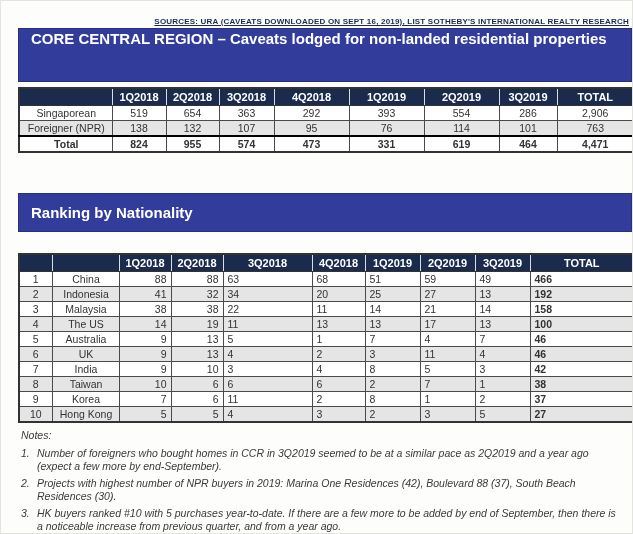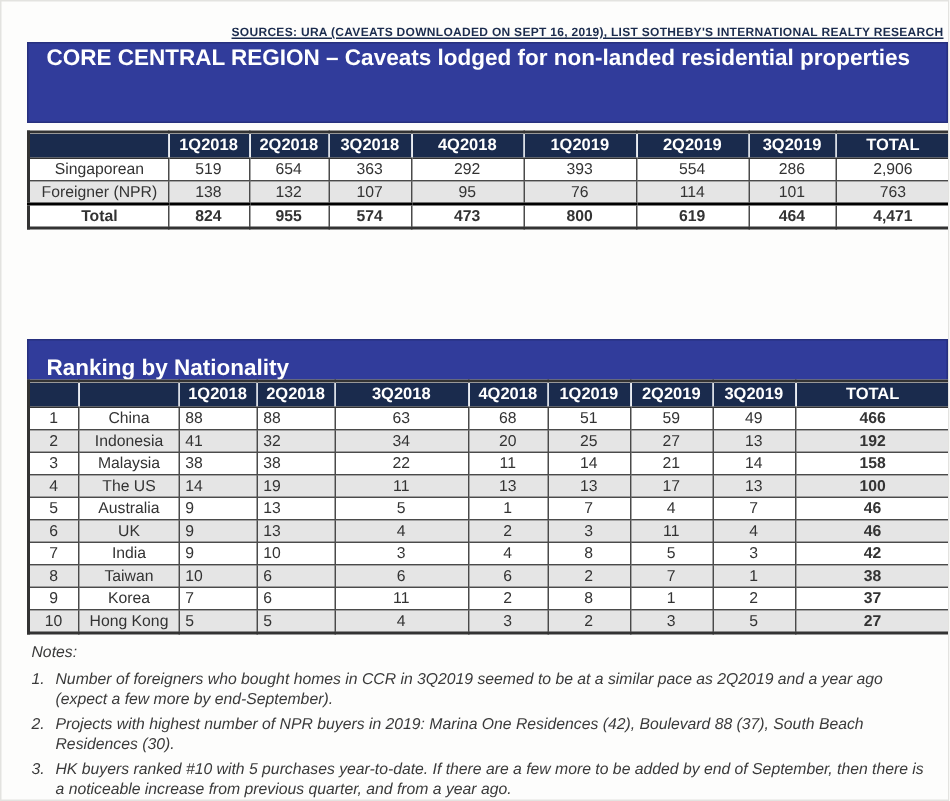--- a/index.html
+++ b/index.html
@@ -11,21 +11,21 @@
   .sources {
     position:absolute; top:16px; right:3px; font-size:8px; font-weight:bold;
     color:var(--header-navy,#2c3a55); letter-spacing:.2px; white-space:nowrap;text-decoration:underline;
   }
   .banner {
     position:absolute; left:17px; width:614px; box-sizing:border-box;
     background:var(--banner-blue,#313c9b); color:#fff; font-weight:bold;
     padding:0 12px; border:1px solid #27307e;
   }
   .banner-1 { top:27px; height:54px; font-size:15px; line-height:19px; }
-  .banner-2 { top:225px; height:39px; font-size:15px; display:flex; align-items:center; }
+  .banner-2 { top:192px; height:39px; font-size:15px; display:flex; align-items:center; }
 
   table {
     position:absolute; left:17px; border-collapse:collapse; table-layout:fixed;
     font-size:10.5px; background:#fff;
   }
   #t1 { top:86px; width:615px; }
   #t2 { top:252px; width:615px; }
   th, td { border:1px solid #4a4a4a; padding:1px 4px; box-sizing:border-box; overflow:hidden; }
   thead th {
     background:var(--header-navy,#1a2b4d); color:#fff; font-weight:bold;
@@ -38,22 +38,22 @@
   tfoot td { font-weight:bold; border-top:2px solid #000; height:15px; }
 
   
   #t1 td:first-child { text-align:center; padding-left:5px; }
   #t1 td:nth-child(n+2):nth-child(-n+4) { text-align:center; }
   #t1 td:nth-child(n+5) { text-align:center; }
 
   
   #t2 td:nth-child(1) { text-align:center; }
   #t2 td:nth-child(2) { text-align:center; padding-left:5px; }
-  #t2 td:nth-child(3), #t2 td:nth-child(4) { text-align:left;margin-top:42px; }
-  #t2 td:nth-child(n+5) { text-align:center; }
+  #t2 td:nth-child(3), #t2 td:nth-child(4) { text-align:right;margin-top:42px; }
+  #t2 td:nth-child(n+5) { text-align:left; }
   #t2 td:nth-child(10) { font-weight:bold; }
 
   .notes { position:absolute; left:20px; top:428px; width:600px; font-style:italic; color:#3a3a3a; }
   .notes-heading { font-size:10.5px; line-height:13px; }
   .note-item { display:flex; margin-top:5px; font-size:10.5px; line-height:12.5px; }
   .note-number { width:16px; flex:0 0 16px; }
   .note-text { flex:1; }
 </style>
 </head>
 <body>
@@ -115,21 +115,21 @@
     <td>763</td>
   </tr>
       </tbody>
     <tfoot>
       <tr>
         <td>Total</td>
         <td>824</td>
         <td>955</td>
         <td>574</td>
         <td>473</td>
-        <td>800</td>
+        <td>331</td>
         <td>619</td>
         <td>464</td>
         <td>4,471</td>
       </tr>
     </tfoot>
   </table>
 
   <div class="banner banner-2">
     <div>Ranking by Nationality</div>
   </div>

